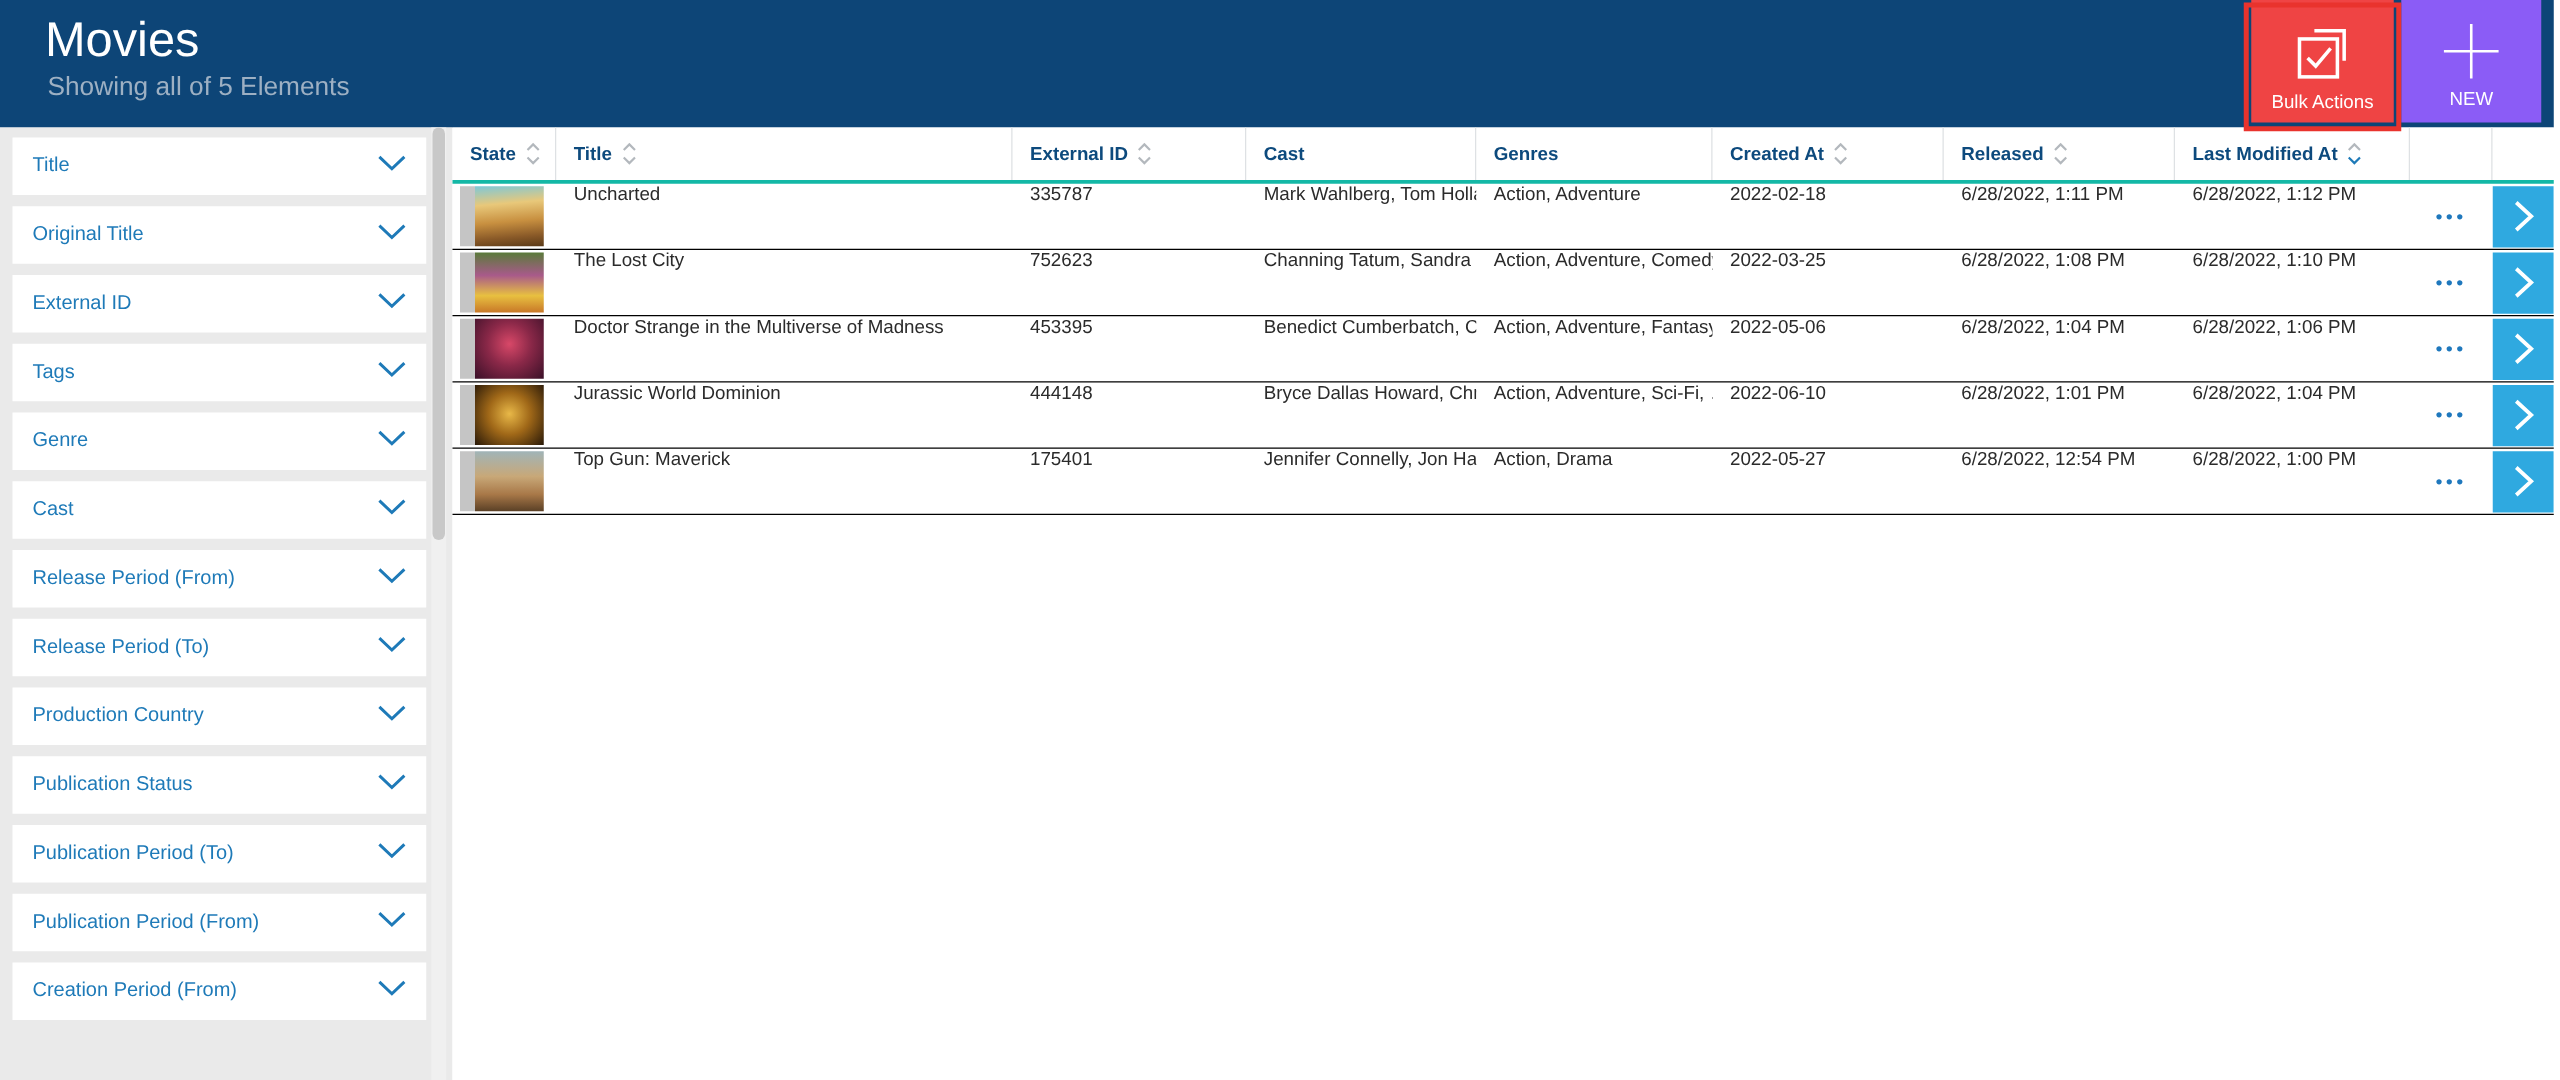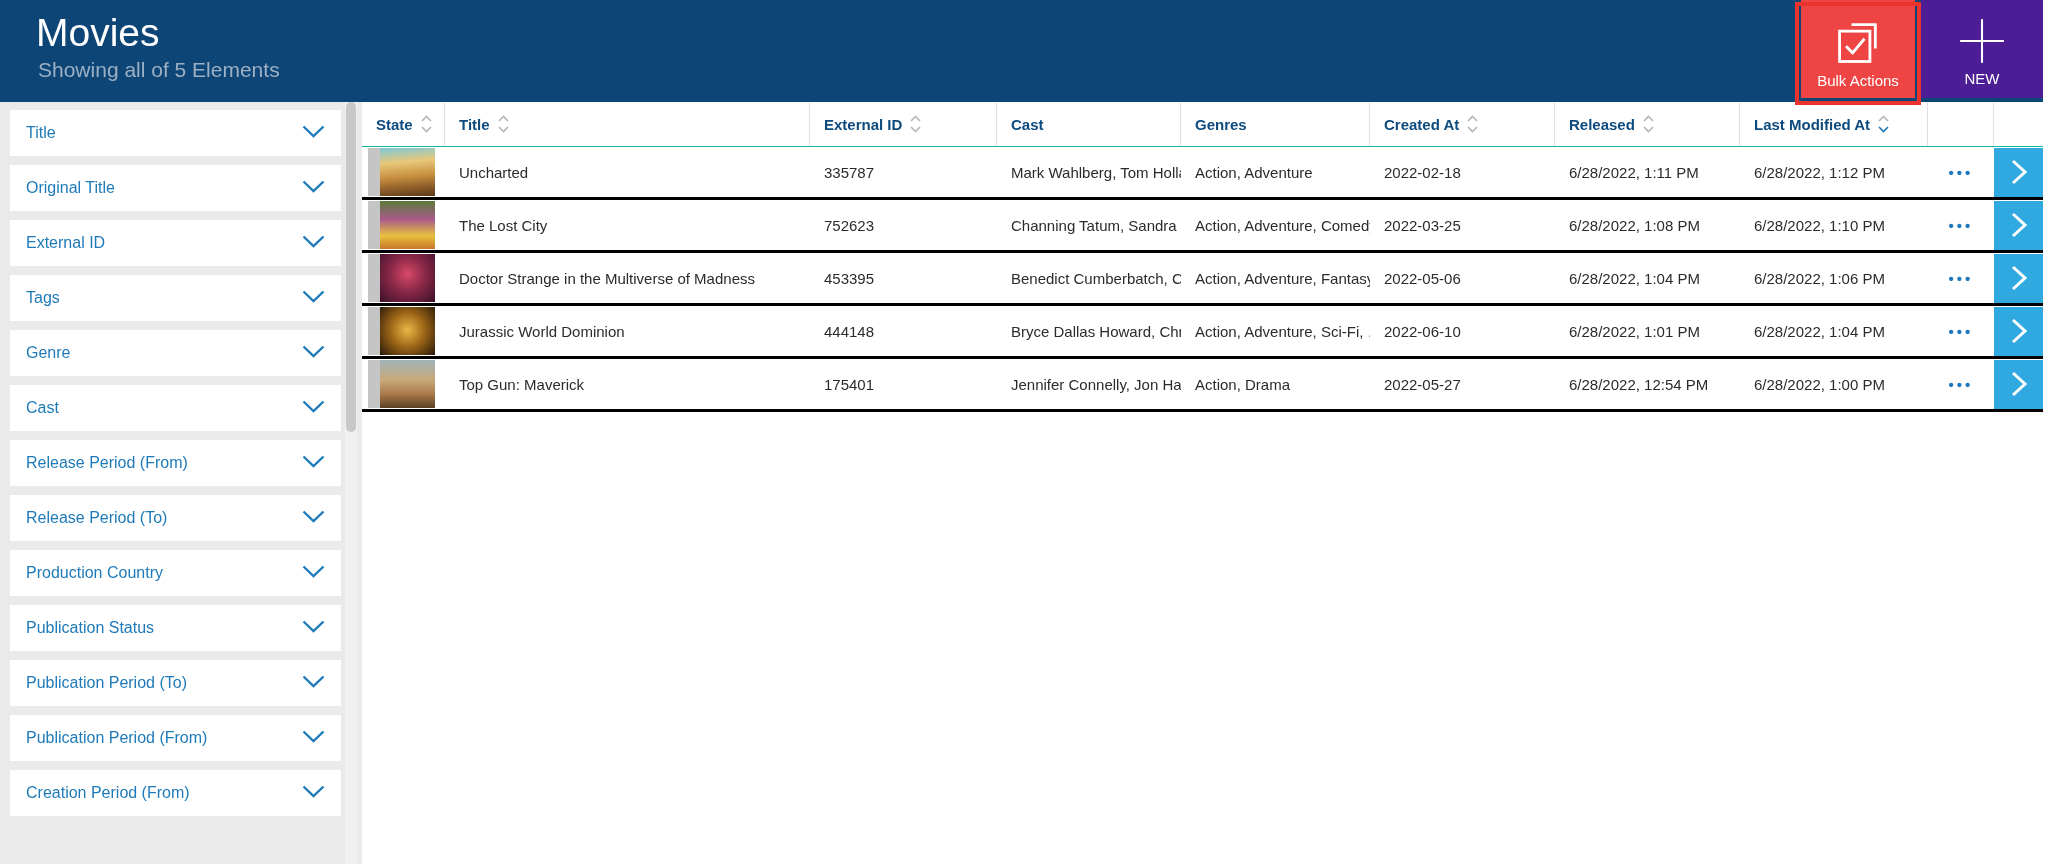--- a/index.html
+++ b/index.html
@@ -8,45 +8,45 @@
 
   
   .app-header { position:absolute; left:0; top:0; width:2043px; height:102px; background:#0d4577; }
   .page-title { position:absolute; left:36px; top:11px; font-size:39px; color:#ffffff; font-weight:400; }
   .page-subtitle { position:absolute; left:38px; top:58px; font-size:21px; color:#9db0c3; }
 
   .header-btn { position:absolute; top:0; height:98px; display:flex; flex-direction:column;
                 align-items:center; justify-content:flex-start; padding-top:16px; cursor:pointer; }
   .header-btn .btn-label { color:#ffffff; font-size:15px; margin-top:auto; margin-bottom:12px; }
   .bulk-btn { left:1801px; width:114px; background:#ef4444; }
-  .new-btn  { left:1921px; width:122px; background:#4c1d95; }
+  .new-btn  { left:1921px; width:112px; background:#8b5cf6; }
   .bulk-highlight { position:absolute; left:1795px; top:2px; width:126px; height:103px;
                     border:4px solid #e9332d; pointer-events:none; z-index:5; }
 
   
   .sidebar { position:absolute; left:0; top:102px; width:362px; height:762px; background:#eaeaea; }
   .filter-list { position:absolute; left:10px; top:8px; width:331px; }
   .filter-card { height:46px; margin-bottom:9px; background:#ffffff; display:flex;
                  align-items:center; padding:0 16px; cursor:pointer; }
   .filter-label { color:#1e7ab8; font-size:16px; flex:1 1 auto; white-space:nowrap; }
   .filter-card svg { flex:0 0 auto; }
   .sidebar-scroll { position:absolute; left:345px; top:0; width:12px; height:762px; background:#f0f0f0; }
   .sidebar-thumb  { position:absolute; left:1px; top:0; width:10px; height:330px; background:#c8c8c8; border-radius:5px; }
 
   
   .main { position:absolute; left:362px; top:102px; width:1681px; height:762px; background:#ffffff; }
-  .thead { display:flex; height:45px; border-bottom:1px solid #14b8a6; }
+  .thead { display:flex; height:45px; border-bottom:3px solid #14b8a6; }
   .th { display:flex; align-items:center; gap:8px; padding-left:14px; border-right:1px solid #dee1e4;
         color:#0d4a7d; font-size:15px; font-weight:bold; white-space:nowrap; overflow:hidden; }
   .th:last-child { border-right:none; }
   .sort-icon { flex:0 0 auto; }
   .sort-icon polyline { stroke:#b3b8bd; stroke-width:1.7; fill:none; }
   .sort-icon.sort-desc .chev-down { stroke:#1e7ab8; }
 
-  .trow { display:flex; height:53px; border-bottom:3px solid #000000; align-items:center; }
+  .trow { display:flex; height:53px; border-bottom:1px solid #000000; }
   .td { padding-left:14px; font-size:15px; color:#2b2b2b; white-space:nowrap; overflow:hidden; }
 
   
   .c-state { width:83px;  padding-left:0; display:flex; align-items:center; }
   .c-title { width:365px; }
   .c-extid { width:187px; }
   .c-cast  { width:184px; }
   .c-genre { width:189px; }
   .c-rel   { width:185px; }
   .c-cre   { width:185px; }

